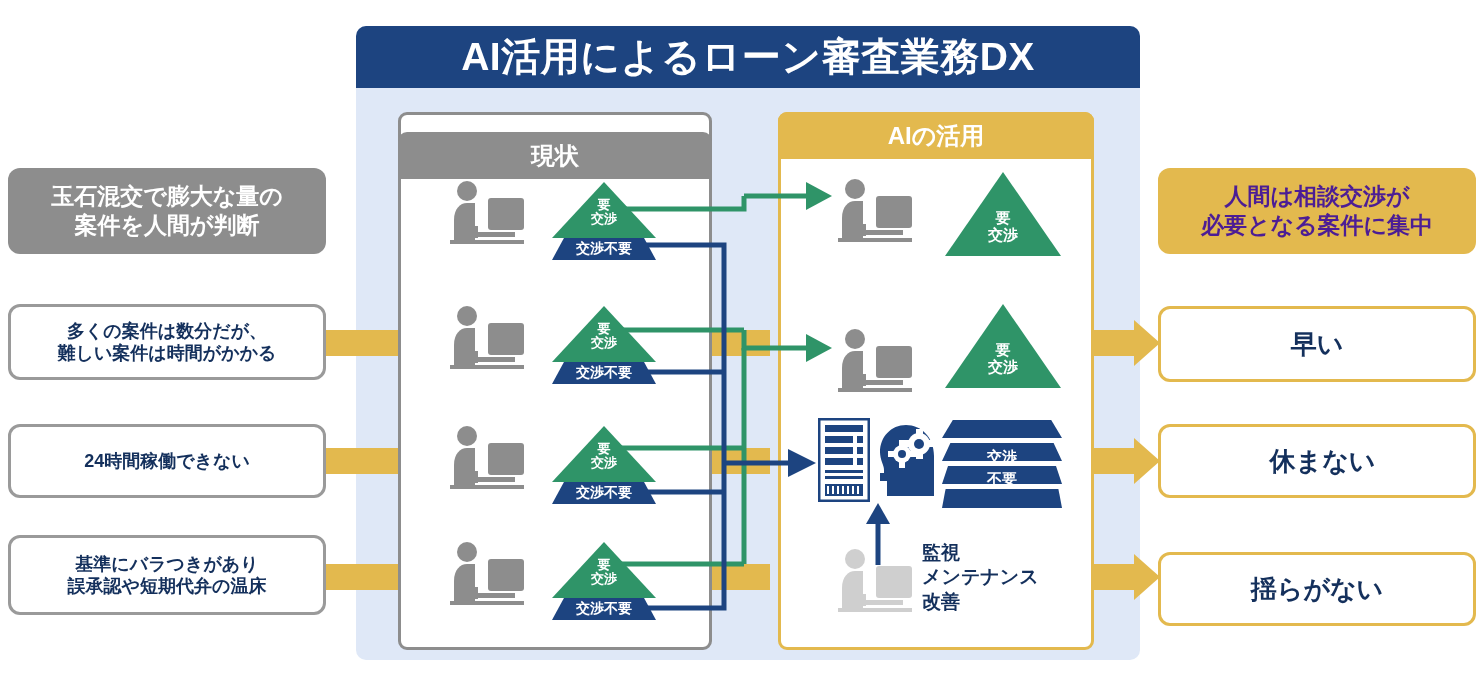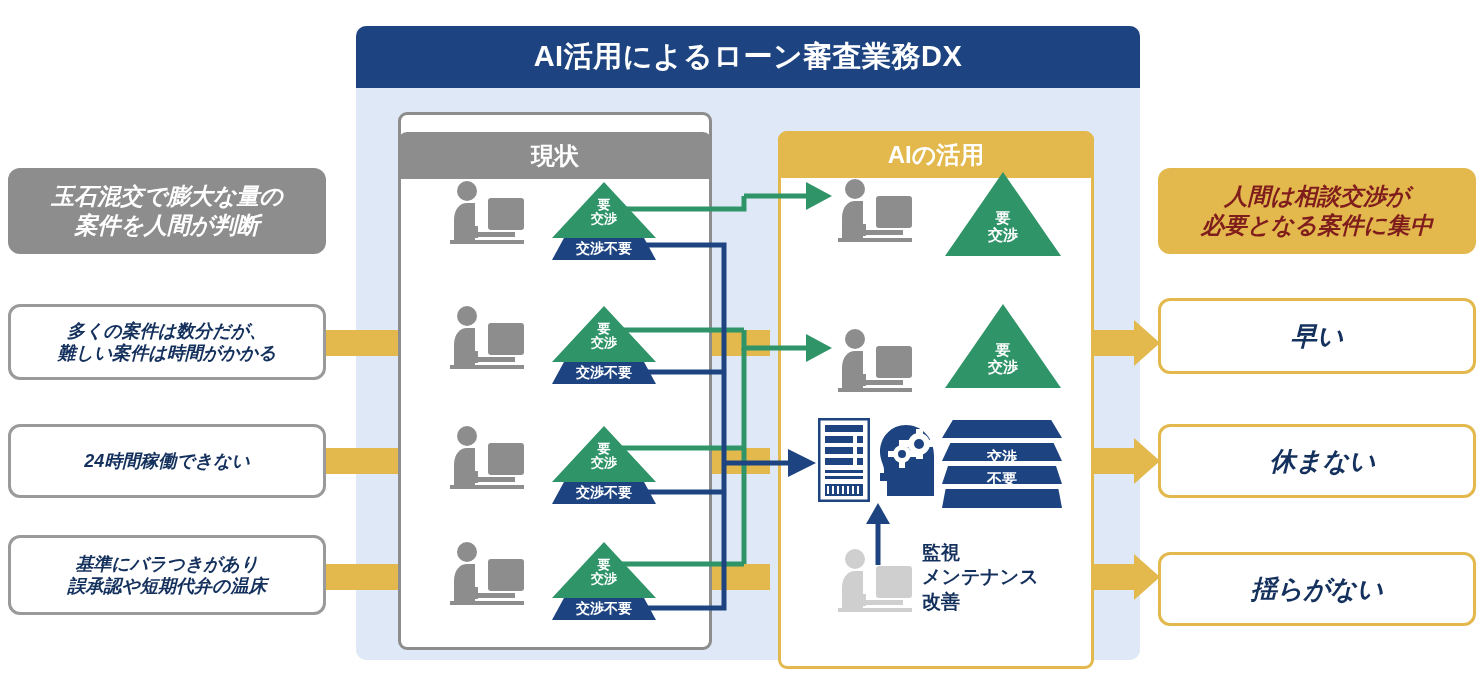--- a/index.html
+++ b/index.html
@@ -6,53 +6,53 @@
   body{width:1484px;height:688px;position:relative;overflow:hidden;
        font-family:"Liberation Sans","DejaVu Sans",sans-serif;}
   .abs{position:absolute;}
 
   
   #outer-panel{left:356px;top:26px;width:784px;height:634px;background:#dfe8f7;
                border-radius:10px;}
   #title-bar{left:356px;top:26px;width:784px;height:62px;background:#1d4480;
              border-radius:10px 10px 0 0;display:flex;align-items:center;
              justify-content:center;}
-  #title-bar .t{color:#ffffff;font-size:29px;font-weight:bold;letter-spacing:.5px;}
+  #title-bar .t{color:#ffffff;font-size:39px;font-weight:bold;letter-spacing:.5px;}
 
   
   .col{position:absolute;border-radius:9px;}
   #col-current{left:398px;top:112px;width:308px;height:532px;background:#ffffff;
                border:3px solid #8d8d8d;}
   #col-ai{left:778px;top:112px;width:310px;height:532px;background:#ffffff;
-          border:3px solid #e3b94e;margin-top:19px;}
+          border:3px solid #e3b94e;}
   .col-head{position:absolute;left:-3px;top:-3px;width:100%;height:47px;
             border-radius:9px 9px 0 0;display:flex;align-items:center;
             justify-content:center;box-sizing:content-box;padding:0 3px;}
   #head-current{background:#8d8d8d;margin-top:20px;}
   #head-ai{background:#e3b94e;}
   .col-head .t{color:#ffffff;font-size:24px;font-weight:bold;}
 
   
   .sidebox{position:absolute;display:flex;align-items:center;justify-content:center;
-           text-align:center;border-radius:12px;box-sizing:border-box;line-height:1.25;font-style:italic;}
+           text-align:center;border-radius:12px;box-sizing:border-box;line-height:1.25;}
   .sidebox .t{display:block;}
   .filled-gray{background:#8d8d8d;color:#ffffff;font-weight:bold;font-size:23px;}
-  .filled-gold{background:#e3b94e;color:#7f1d1d;font-weight:bold;font-size:23px;}
+  .filled-gold{background:#e3b94e;color:#4c1d95;font-weight:bold;font-size:23px;}
   .outline-gray{background:#ffffff;border:3px solid #9a9a9a;color:#14305c;
                 font-weight:bold;font-size:18px;}
   .outline-gold{background:#ffffff;border:3px solid #e3b94e;color:#14305c;
                 font-weight:bold;font-size:26px;}
 
   #lbox0{left:8px;  top:168px; width:318px; height:86px;}
   #lbox1{left:8px;  top:304px; width:318px; height:76px;}
   #lbox2{left:8px;  top:424px; width:318px; height:74px;}
   #lbox3{left:8px;  top:535px; width:318px; height:80px;}
 
   #rbox0{left:1158px; top:168px; width:318px; height:86px;}
-  #rbox1{left:1158px; top:298px; width:318px; height:76px;}
+  #rbox1{left:1158px; top:306px; width:318px; height:76px;}
   #rbox2{left:1158px; top:424px; width:318px; height:74px;padding-left:11px;}
   #rbox3{left:1158px; top:540px; width:318px; height:74px;margin-top:12px;}
 
   
   .gold-bar{position:absolute;background:#e3b94e;height:26px;}
   .gold-head{position:absolute;width:0;height:0;border-top:23px solid transparent;
              border-bottom:23px solid transparent;border-left:26px solid #e3b94e;}
 
   
   .person{position:absolute;width:86px;height:68px;}

